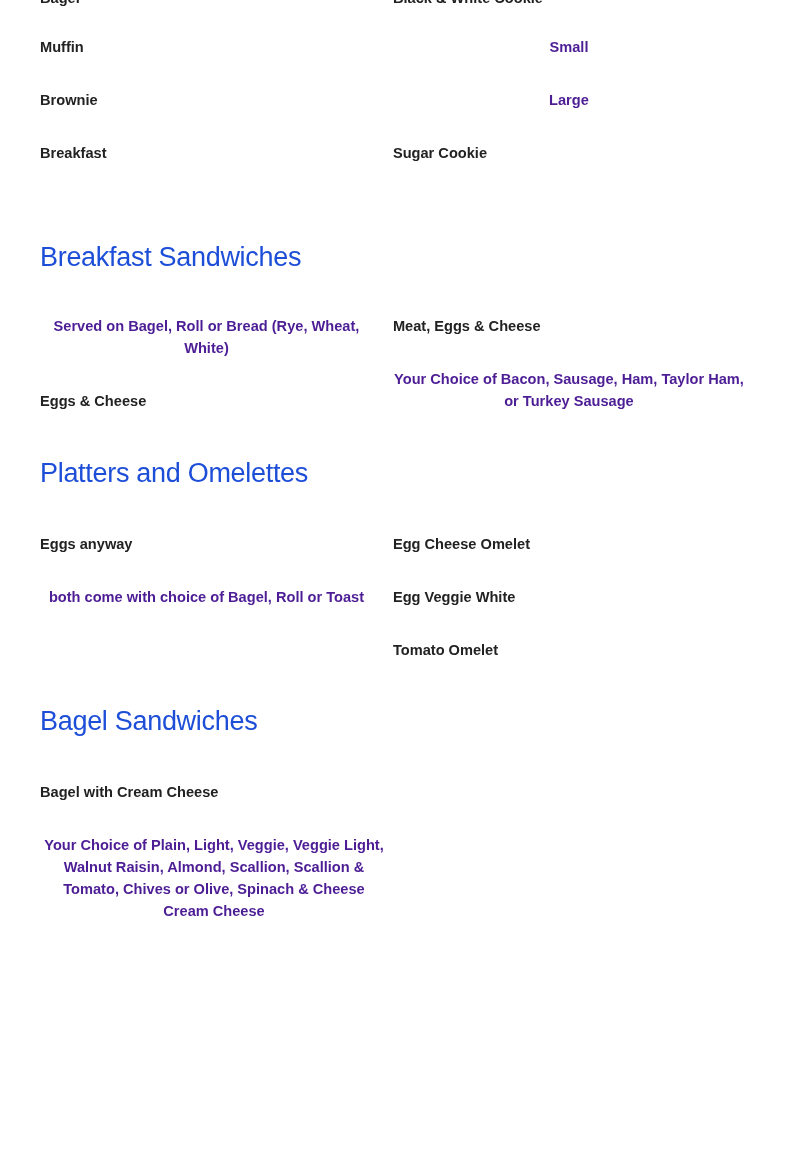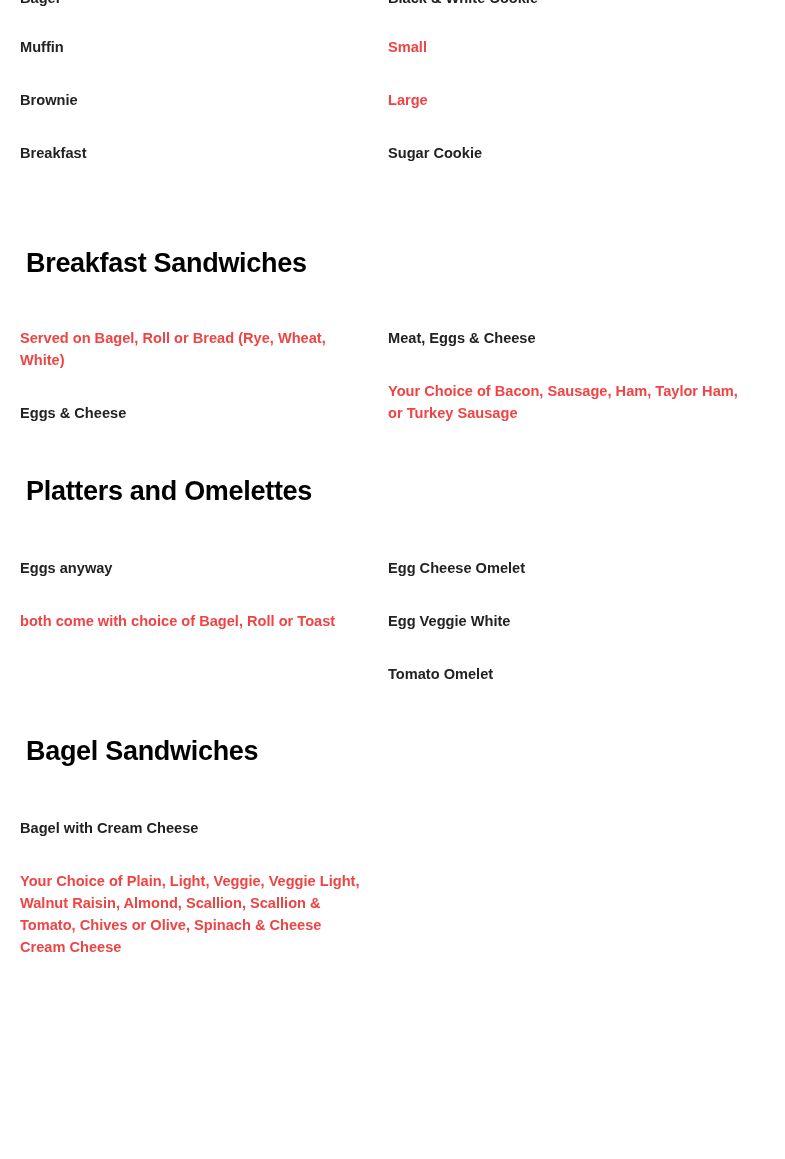--- a/index.html
+++ b/index.html
@@ -11,55 +11,56 @@
     width: 785px;
     min-height: 1159px;
     font-family: "Liberation Sans", sans-serif;
     color: #222222;
     -webkit-font-smoothing: antialiased;
   }
   .page {
     position: relative;
     width: 785px;
     box-sizing: border-box;
-    padding: 0 20px;
+    padding: 0 40px;
   }
   .section {
     position: relative;
   }
   .section-heading {
     font-family: "Liberation Sans", sans-serif;
-    font-weight: bold;
+    font-weight: normal;
     font-size: 27px;
     line-height: 1.1;
     letter-spacing: -0.3px;
-    color: #000000;
-    margin: 6px;
+    color: #1d4ed8;
+    margin: 0;
     padding: 0;
   }
   .cols {
     display: flex;
     flex-direction: row;
     align-items: flex-start;
   }
   .col {
     width: 368px;
     box-sizing: border-box;
   }
   .col.left { padding-right: 20px; }
   .col.right { padding-left: 0px; }
   .item {
     font-size: 14.6px;
     line-height: 1.5;
     font-weight: bold;
     color: #222222;
   }
   .item.note {
-    color: #ef4444;
+    color: #4c1d95;
     font-weight: bold;
+    text-align: center;
   }
   .item-block { margin-bottom: 31px; }
   .item-block:last-child { margin-bottom: 0; }
   .clipped-top {
     height: 8px;
     overflow: hidden;
   }
   .clipped-text {
     font-size: 14.6px;
     line-height: 1.5;

